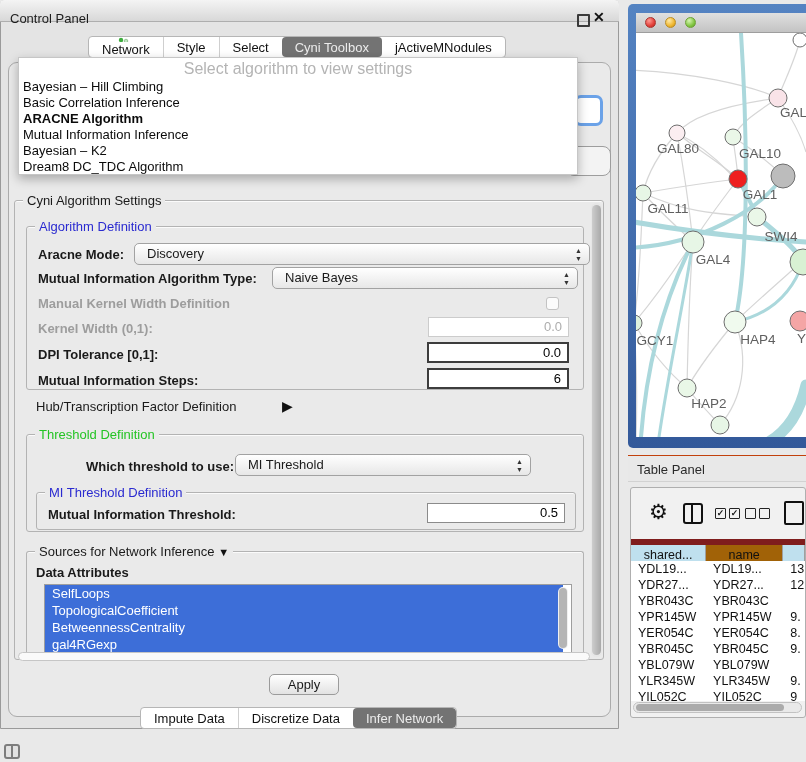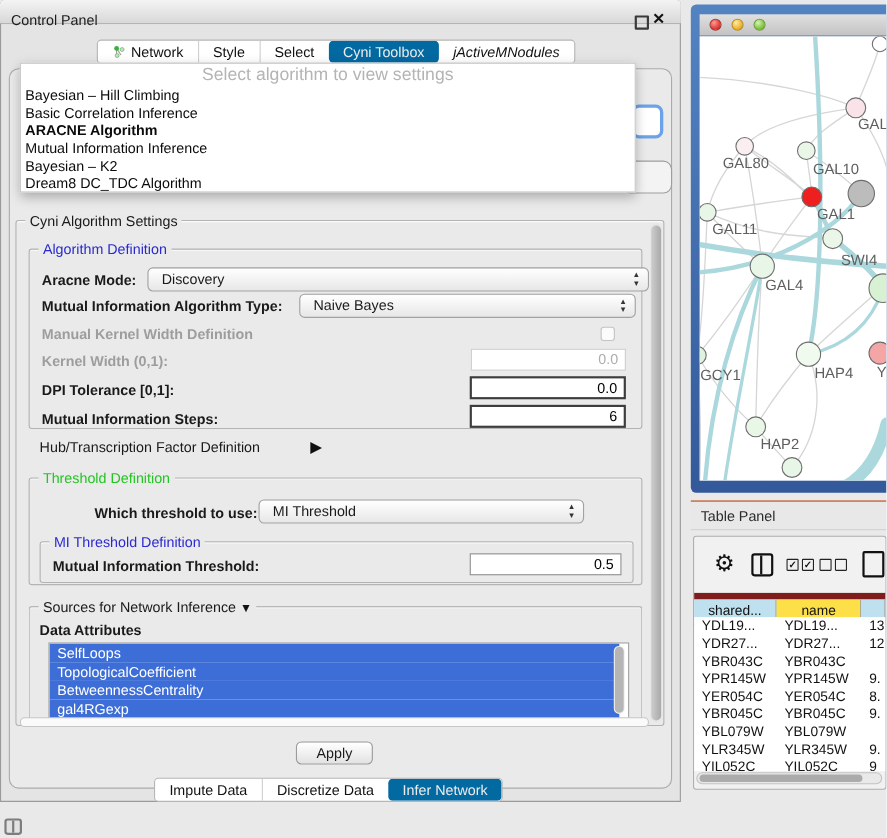--- a/index.html
+++ b/index.html
@@ -10,24 +10,24 @@
   
   #cp-window{left:0;top:8;width:619px;height:729px;background:#e4e4e4;border:1px solid #9a9a9a;border-radius:4px 4px 0 0;box-sizing:border-box;}
   #cp-titlebar{left:0;top:8;width:619px;height:22px;background:linear-gradient(#f4f4f4,#d8d8d8);border-bottom:1px solid #aeaeae;border-radius:4px 4px 0 0;box-sizing:border-box;}
   #cp-title{left:10px;top:11px;font-size:13px;color:#1c1c1c;}
   #cp-float{left:577px;top:14px;width:9px;height:9px;border:2px solid #3a3a3a;border-radius:1px;}
   #cp-close{left:593px;top:9px;font-size:14px;font-weight:bold;color:#111;}
   #cp-inner{left:8px;top:62px;width:603px;height:655px;background:#eaeaea;border:1px solid #ababab;border-radius:9px;box-sizing:border-box;}
 
   
   .tabbar{display:flex;background:#ffffff;border:1px solid #b6b6b6;border-radius:4px;box-sizing:border-box;overflow:hidden;}
-  .tabbar .tab{display:flex;align-items:center;justify-content:center;padding:0 13px;font-size:13px;color:#111;border-left:1px solid #cfcfcf;white-space:nowrap;}
+  .tabbar .tab{display:flex;align-items:center;justify-content:center;padding:0 13px;font-size:13px;color:#111;border-left:1px solid #cfcfcf;white-space:nowrap;flex-direction:column;}
   .tabbar .tab:first-child{border-left:none;}
-  .tabbar .tab.sel{background:#0369a1;color:#ececec;border-radius:4px;border-left:none;}
-  .tabbar .tab.sel + .tab{border-left:none;font-style:italic;}
+  .tabbar .tab.sel{background:#737373;color:#ececec;border-radius:4px;border-left:none;}
+  .tabbar .tab.sel + .tab{border-left:none;}
   #cp-tabs{left:88px;top:36px;height:22px;}
   #bottom-tabs{left:140px;top:707px;height:22px;}
 
   
   #algo-popup{left:18px;top:57px;width:560px;height:118px;background:#ffffff;border:1px solid #c6c6c6;box-shadow:0 4px 10px rgba(0,0,0,.28);z-index:50;box-sizing:border-box;}
   #algo-placeholder{height:21px;line-height:21px;text-align:center;color:#b4b4b4;font-size:16px;}
   .algo-item{height:16px;line-height:16px;padding-left:4px;font-size:13px;color:#0b0b0b;white-space:nowrap;}
   .algo-item.sel{font-weight:bold;}
 
   
@@ -85,21 +85,21 @@
   #table-title span{position:absolute;left:9px;top:6px;font-size:13px;color:#2a2a2a;}
   #table-body{left:630px;top:487px;width:176px;height:231px;background:#f1f1f1;border:1px solid #afafaf;border-radius:3px;box-sizing:border-box;overflow:hidden;}
   #tp-toolbar{position:absolute;left:0;top:0;width:100%;height:50px;}
   #gear-icon{position:absolute;left:18px;top:12px;font-size:21px;color:#111;}
   #columns-icon{position:absolute;left:52px;top:15px;width:16px;height:17px;border:2px solid #111;border-radius:3px;}
   #columns-icon::after{content:"";position:absolute;left:6px;top:0;width:2px;height:100%;background:#111;}
   .cb{position:absolute;width:9px;height:9px;border:1.5px solid #222;border-radius:1px;font-size:9px;line-height:8px;text-align:center;color:#111;font-weight:bold;}
   #page-icon{position:absolute;left:153px;top:13px;width:16px;height:20px;border:2px solid #111;border-radius:2px;background:#f1f1f1;}
   #tp-header{position:absolute;left:0;top:51px;width:100%;height:22px;display:flex;border-top:6px solid #7f1d1d;border-bottom:1px solid #9f9f9f;}
   .hcell{box-sizing:border-box;border-right:1px solid #9f9f9f;font-size:12.5px;text-align:center;line-height:21px;color:#111;}
-  .hcell.blue-bg{background:#bfe0ee;} .hcell.gray-bg{background:#fde047;}
+  .hcell.blue-bg{background:#bfe0ee;} .hcell.gray-bg{background:#a16207;}
   #tp-rows{position:absolute;left:0;top:73px;width:100%;height:140px;background:#fff;overflow:hidden;}
   .trow{display:flex;height:16px;line-height:16px;}
   .tcell{box-sizing:border-box;font-size:12.5px;color:#111;padding-left:7px;white-space:nowrap;overflow:hidden;}
   #tp-hscroll{position:absolute;left:2px;top:214px;width:169px;height:11px;background:#e9e9e9;border:1px solid #c2c2c2;border-radius:6px;box-sizing:border-box;}
   #tp-hthumb{position:absolute;left:2px;top:1px;width:148px;height:7px;background:#ababab;border-radius:4px;}
 
   svg text{font-family:"Liberation Sans",sans-serif;}
 </style>
 </head>
 <body>

